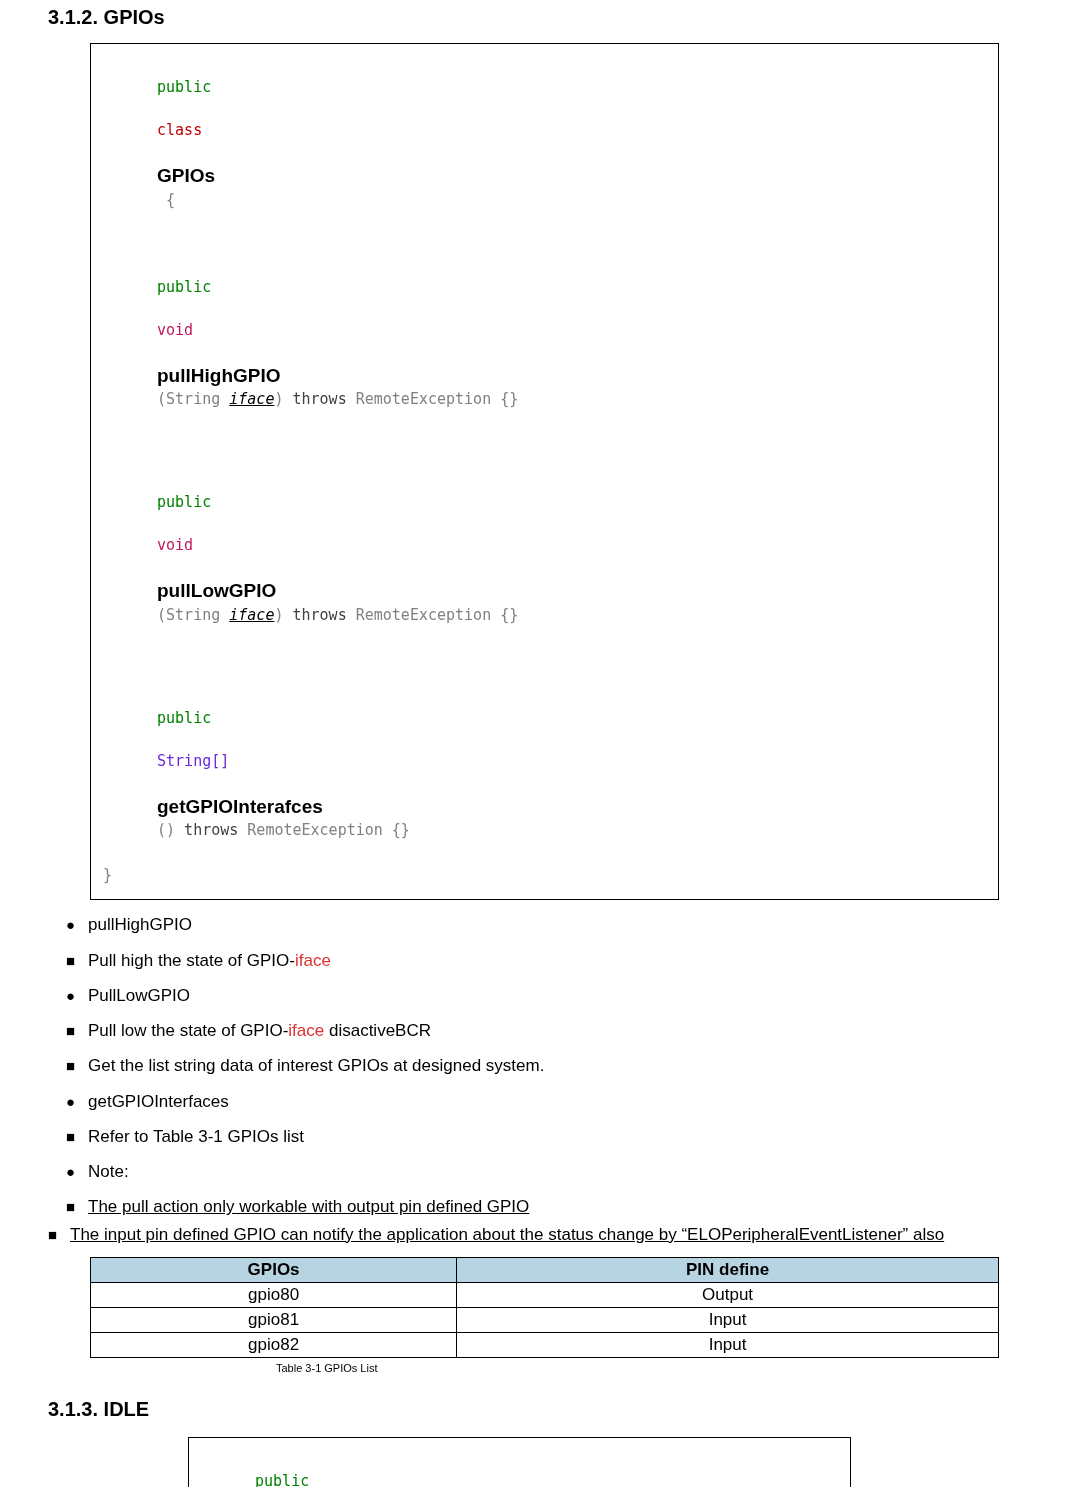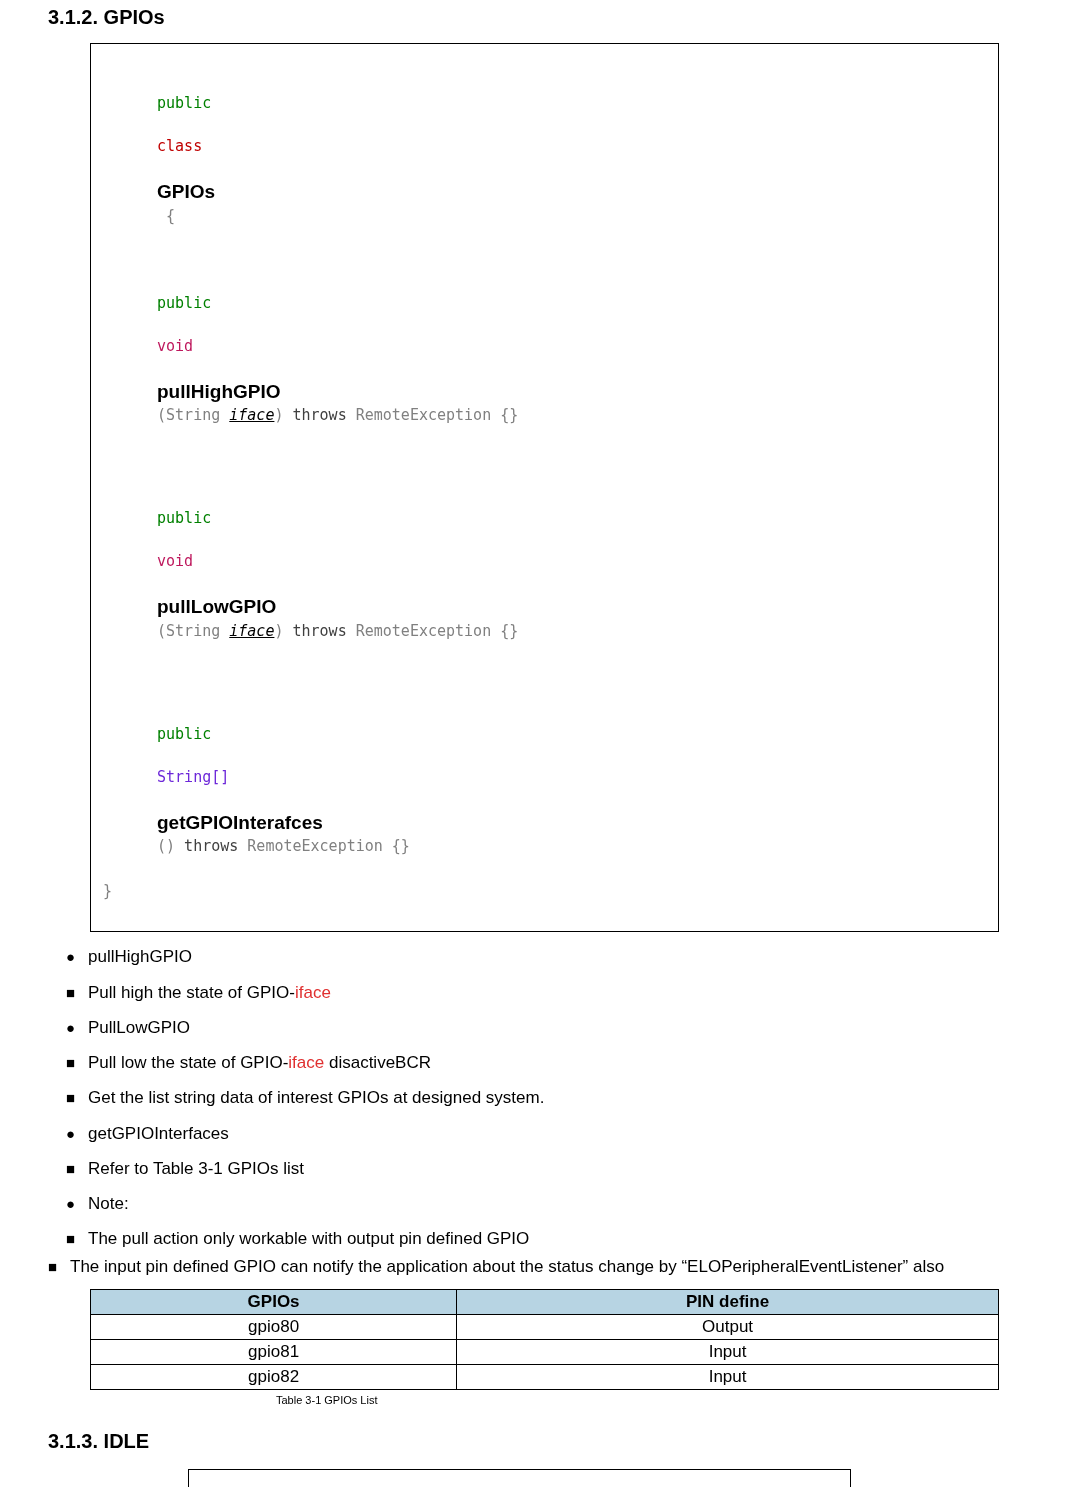--- a/index.html
+++ b/index.html
@@ -15,21 +15,21 @@
     padding: 0 48px;
     box-sizing: border-box;
   }
   .sec-heading {
     font-weight: 700;
     font-size: 20px;
     margin: 6px 0 14px 0;
   }
   .code-box {
     border: 1.5px solid #000;
-    padding: 26px 12px;
+    padding: 10px 12px;
     margin: 10px 42px 10px 42px;
     background: #fff;
     font-size: 15px;
     line-height: 1.4;
   }
   .code-box .row { white-space: pre; font-family: Consolas, "Courier New", monospace; margin: 2px 0; }
   .code-box .spacer { height: 14px; }
   .kw-public { color: #008000; font-family: Consolas, monospace; }
   .kw-class  { color: #c00000; font-family: Consolas, monospace; }
   .kw-void   { color: #be185d; font-family: Consolas, monospace; }
@@ -42,21 +42,21 @@
 
   .bul-list { margin: 8px 0 12px 18px; padding: 0; }
   .bul-item {
     list-style: none;
     position: relative;
     padding-left: 22px;
     margin: 14px 0;
     font-size: 17px;
     line-height: 1.25;
   }
-  .bul-item.tight { margin: 6px 0; }
+  .bul-item.tight { margin: 6px 0; text-decoration: underline; }
   .bul-item::before {
     position: absolute;
     left: 0;
     top: 2px;
     font-size: 15px;
   }
   .bul-circle::before { content: "\25CF"; }
   .bul-square::before { content: "\25A0"; }
   .link-red { color: #e03030; }
 

